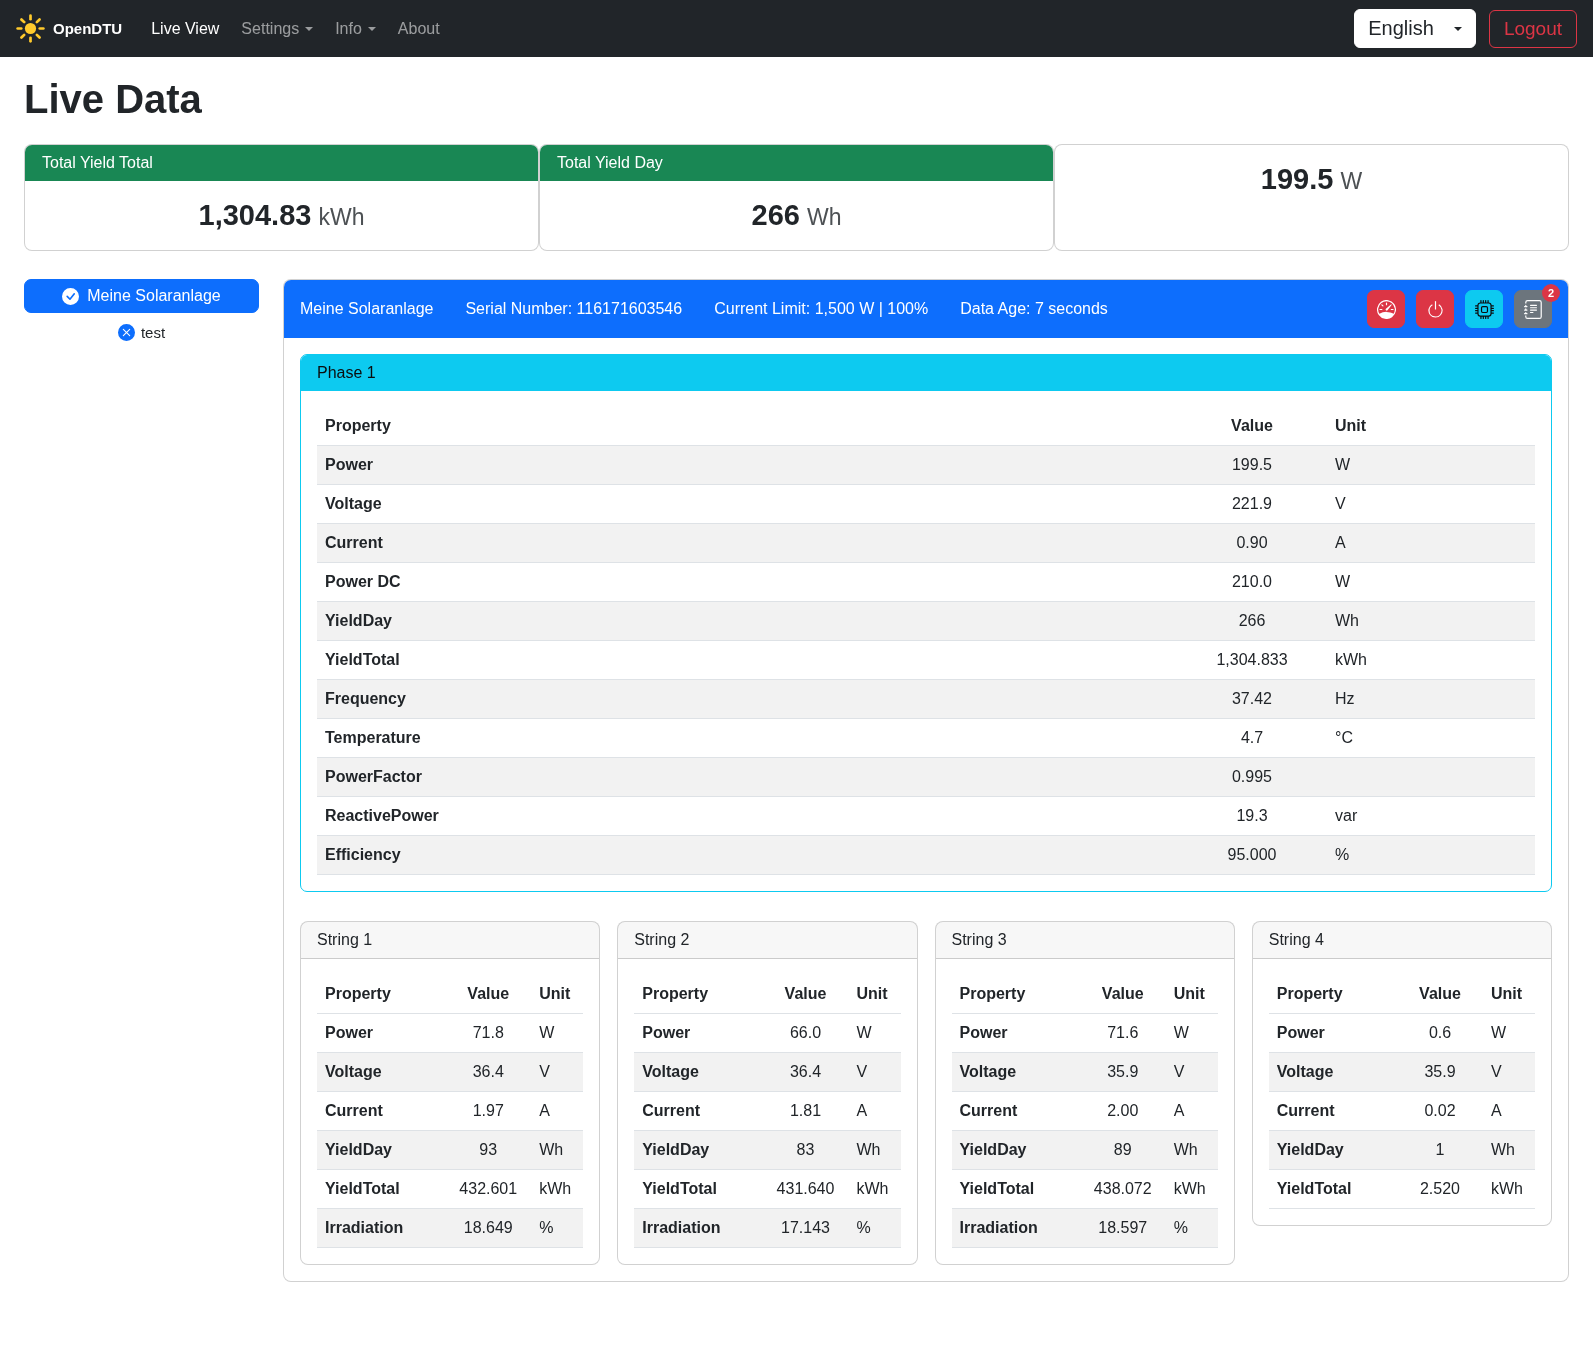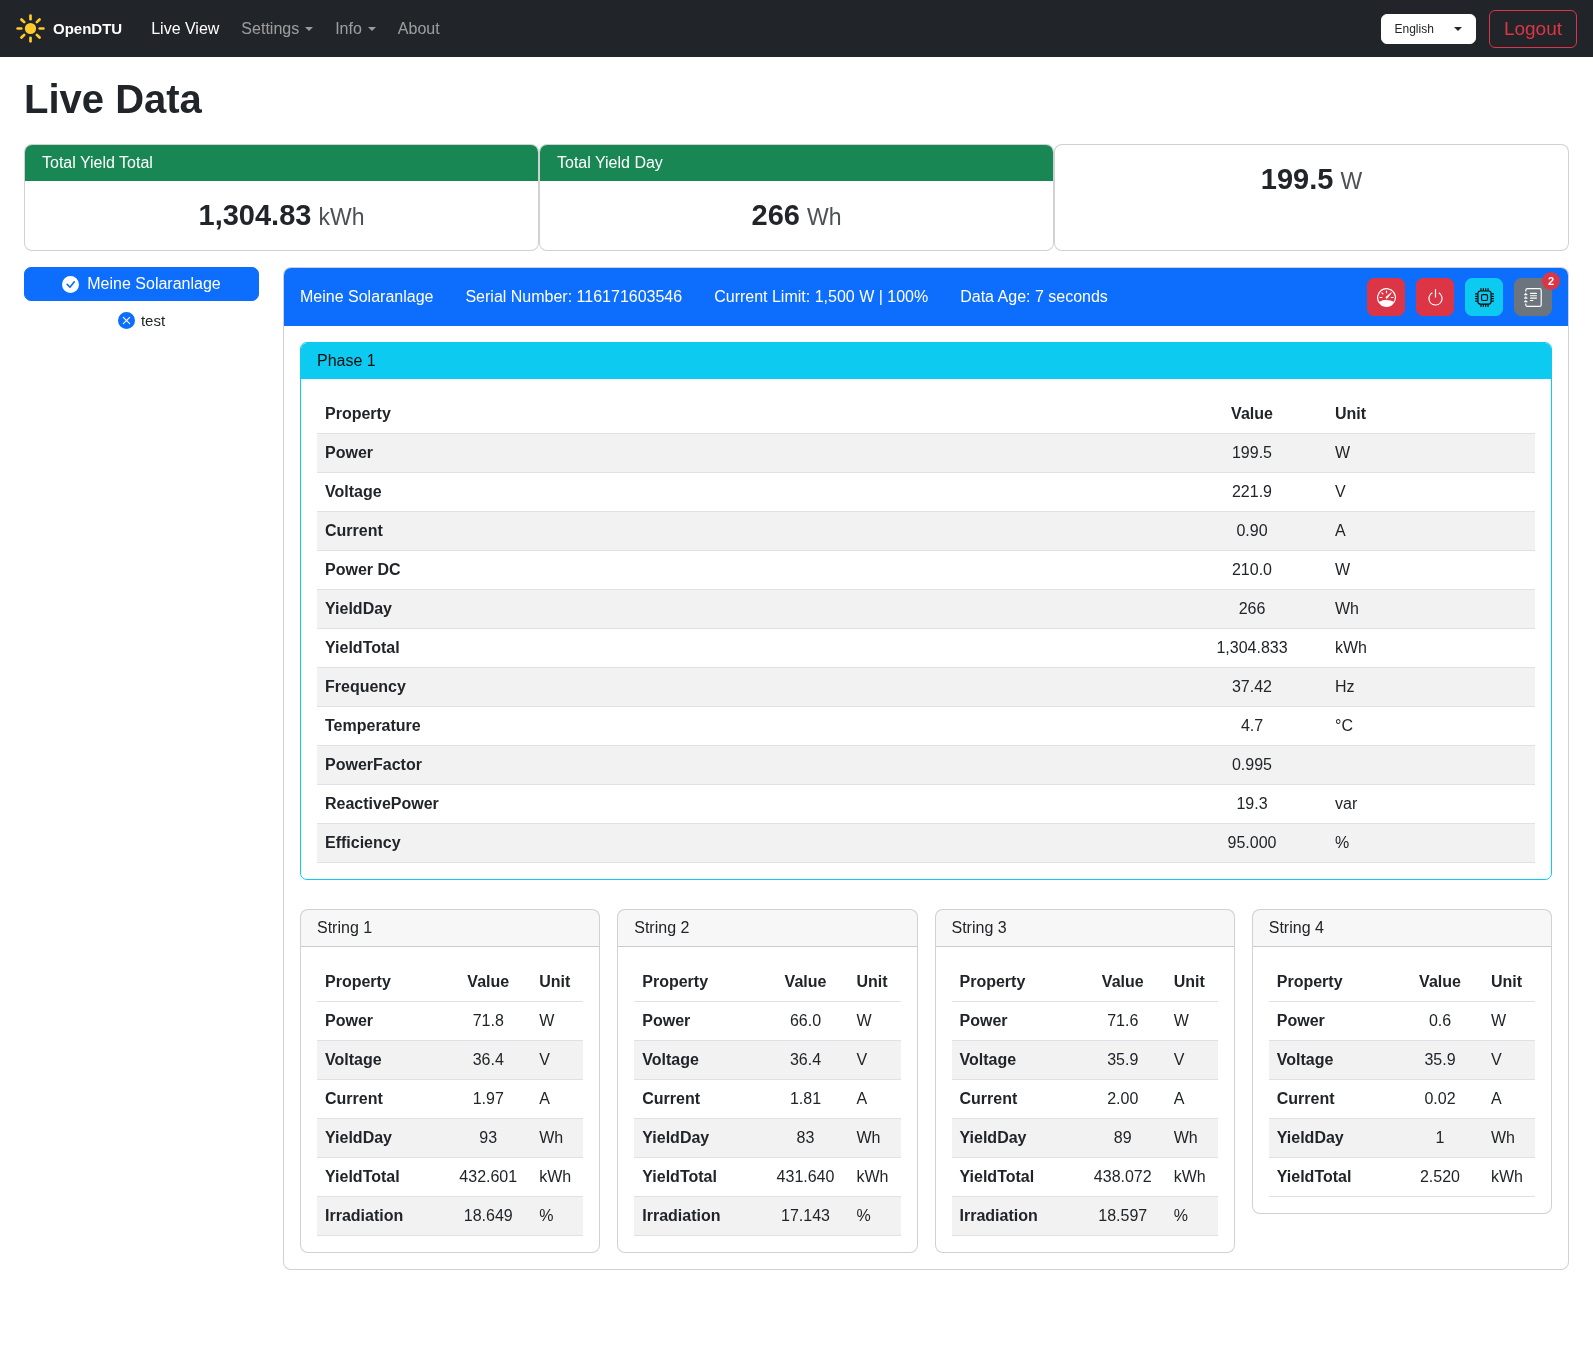--- a/index.html
+++ b/index.html
@@ -51,21 +51,21 @@
   .lang-btn {
     background: #fff;
     color: #212529;
     border: 1px solid #fff;
     border-radius: 6px;
     padding: 7px 13px;
     display: flex;
     align-items: center;
     gap: 14px;
     cursor: pointer;
-    font-size: 12px;
+    font-size: 20px;
   }
   .logout-btn {
     background: transparent;
     color: #dc3545;
     border: 1px solid #dc3545;
     border-radius: 6px;
     padding: 7px 14px;
     font-size: 19px;
     cursor: pointer;
     font-family: inherit;
@@ -78,21 +78,21 @@
   .card {
     background: #fff;
     border: 1px solid rgba(0,0,0,.18);
     border-radius: 8px;
   }
 
   
   .summary-row {
     display: grid;
     grid-template-columns: repeat(3, 1fr);
-    margin-bottom: 16px;
+    margin-bottom: 28px;
     border-radius: 21px;
   }
   .summary-header {
     background: #198754;
     color: #fff;
     padding: 9px 17px;
     border-radius: 7px 7px 0 0;
   }
   .summary-body { padding: 18px 17px; text-align: center; }
   .big-value { font-size: 29px; font-weight: 700; color: #212529; }

